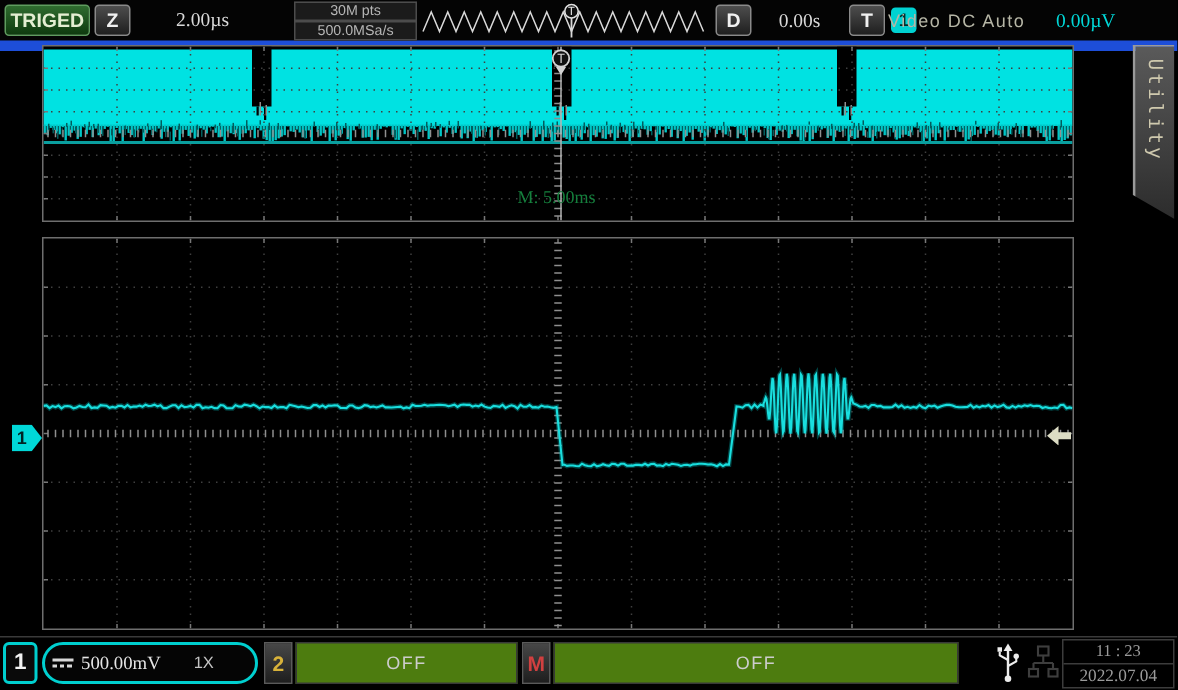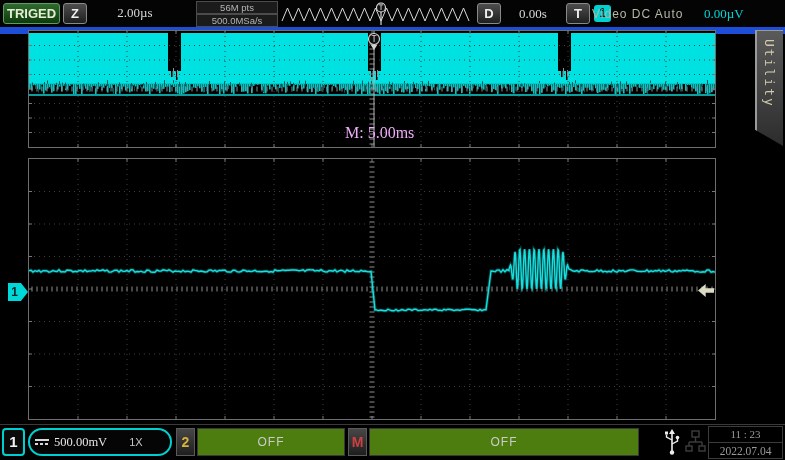--- a/index.html
+++ b/index.html
@@ -27,21 +27,21 @@
           border-radius:3px;color:#032a2a;font-weight:bold;font-size:12px;text-align:center;line-height:17px;}
   .trigmode{position:absolute;left:592px;top:7px;color:#b6b6a6;font-size:12px;letter-spacing:1px;}
   .triglvl{position:absolute;left:704px;top:6px;color:#00d8d8;font-size:13px;}
 
   
   .zoomwin{position:absolute;left:28px;top:30px;width:688px;height:118px;border:1px solid #6e6e6e;
           background:#000;box-sizing:border-box;}
   .mainwin{position:absolute;left:28px;top:158px;width:688px;height:262px;border:1px solid #6e6e6e;
           background:#000;box-sizing:border-box;}
   .zoomwin svg,.mainwin svg{position:absolute;left:0;top:0;}
-  .mlabel{position:absolute;left:316px;top:93px;color:#f0abfc;font-size:16px;}
+  .mlabel{position:absolute;left:316px;top:93px;color:#15803d;font-size:12px;}
 
   
   .utab{position:absolute;left:755px;top:30px;width:26px;height:115px;
         background:linear-gradient(#5a5a5a,#2c2c2c);border-left:2px solid #9a9a9a;border-top:1px solid #9a9a9a;
         clip-path:polygon(0 0,100% 0,100% 100%,0 86%);}
   .utab span{position:absolute;left:5px;top:8px;writing-mode:vertical-rl;color:#cfc9ae;
         font-family:"DejaVu Sans Mono",monospace;font-size:13px;letter-spacing:2px;}
 
   
   .ch1marker{position:absolute;left:8px;top:283px;width:20px;height:18px;background:#00d8d8;
@@ -84,21 +84,21 @@
 </head>
 <body>
 
 <div class="screen">
 
   <div class="topbar">
     <div class="trig-status">TRIGED</div>
     <div class="sqbtn" style="left:63px;">Z</div>
     <div class="ztime mono">2.00µs</div>
     <div class="memgrp">
-      <div class="memcell">56M pts</div>
+      <div class="memcell">30M pts</div>
       <div class="memcell">500.0MSa/s</div>
     </div>
     <svg class="preview" id="preview-svg" viewBox="0 0 196 27">
         <polyline points="2,21 7.5,8 13,21 18.5,8 24,21 29.5,8 35,21 40.5,8 46,21 51.5,8 57,21 62.5,8 68,21 73.5,8 79,21 84.5,8 90,21 95.5,8 101,21 106.5,8 112,21 117.5,8 123,21 128.5,8 134,21 139.5,8 145,21 150.5,8 156,21 161.5,8 167,21 172.5,8 178,21 183.5,8 189,21" fill="none" stroke="#d8d8d8" stroke-width="1"></polyline>
         <g>
           <line x1="101" y1="4" x2="101" y2="25" stroke="#d8d8d8" stroke-width="1.2"></line>
           <circle cx="101" cy="7.5" r="4.5" fill="#101010" stroke="#e0e0e0" stroke-width="1.1"></circle>
           <text x="101" y="10.2" text-anchor="middle" font-size="7.5" font-family="DejaVu Sans Mono,monospace" fill="#e0e0e0">T</text>
         </g>
       </svg>

